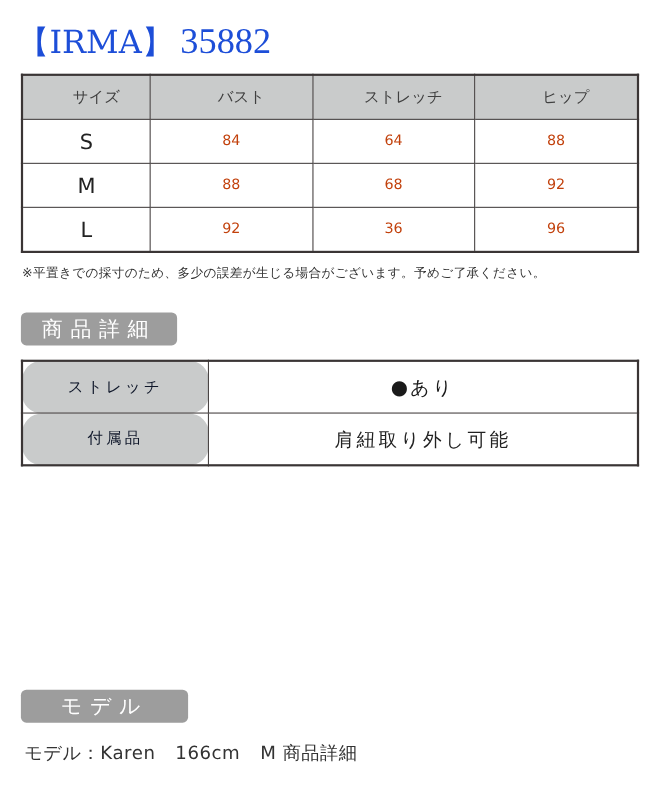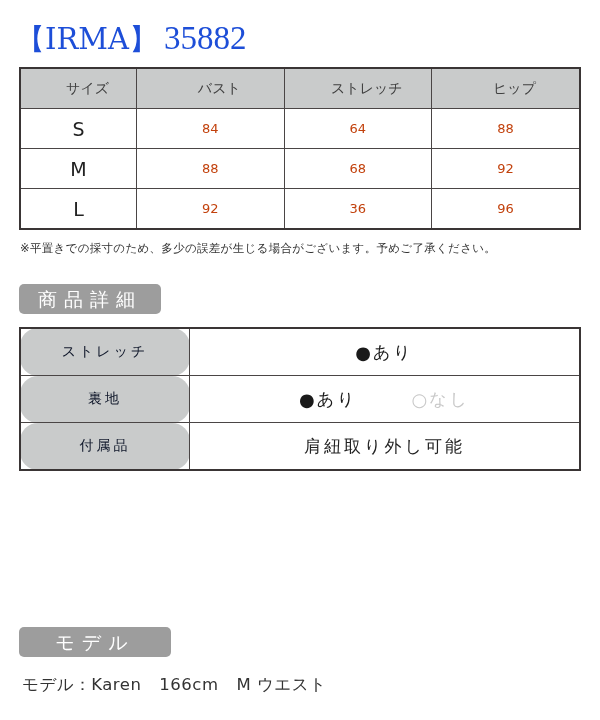--- a/index.html
+++ b/index.html
@@ -119,38 +119,23 @@
     <td class="value">
       <div class="opts">
         <span class="opt on">
           <span class="dot">●</span>
           <span>あり</span>
         </span>
       </div>
     </td>
   </tr>
   <tr>
-    <td class="label">裏地</td>
-    <td class="value">
-      <div class="opts two">
-        <span class="opt on">
-          <span class="dot">●</span>
-          <span>あり</span>
-        </span>
-        <span class="opt off">
-          <span class="dot">○</span>
-          <span>なし</span>
-        </span>
-      </div>
-    </td>
-  </tr>
-  <tr>
     <td class="label">付属品</td>
     <td class="value">肩紐取り外し可能</td>
   </tr>
 </tbody>
   </table>
 
 <div class="badge model">モデル</div>
 
 <div class="model-text">
-  <span>モデル：</span><span>Karen</span><span class="gap"></span><span>166cm</span><span class="gap"></span><span>M ウエスト</span>
+  <span>モデル：</span><span>Karen</span><span class="gap"></span><span>166cm</span><span class="gap"></span><span>M 商品詳細</span>
 </div>
 
 </body></html>

